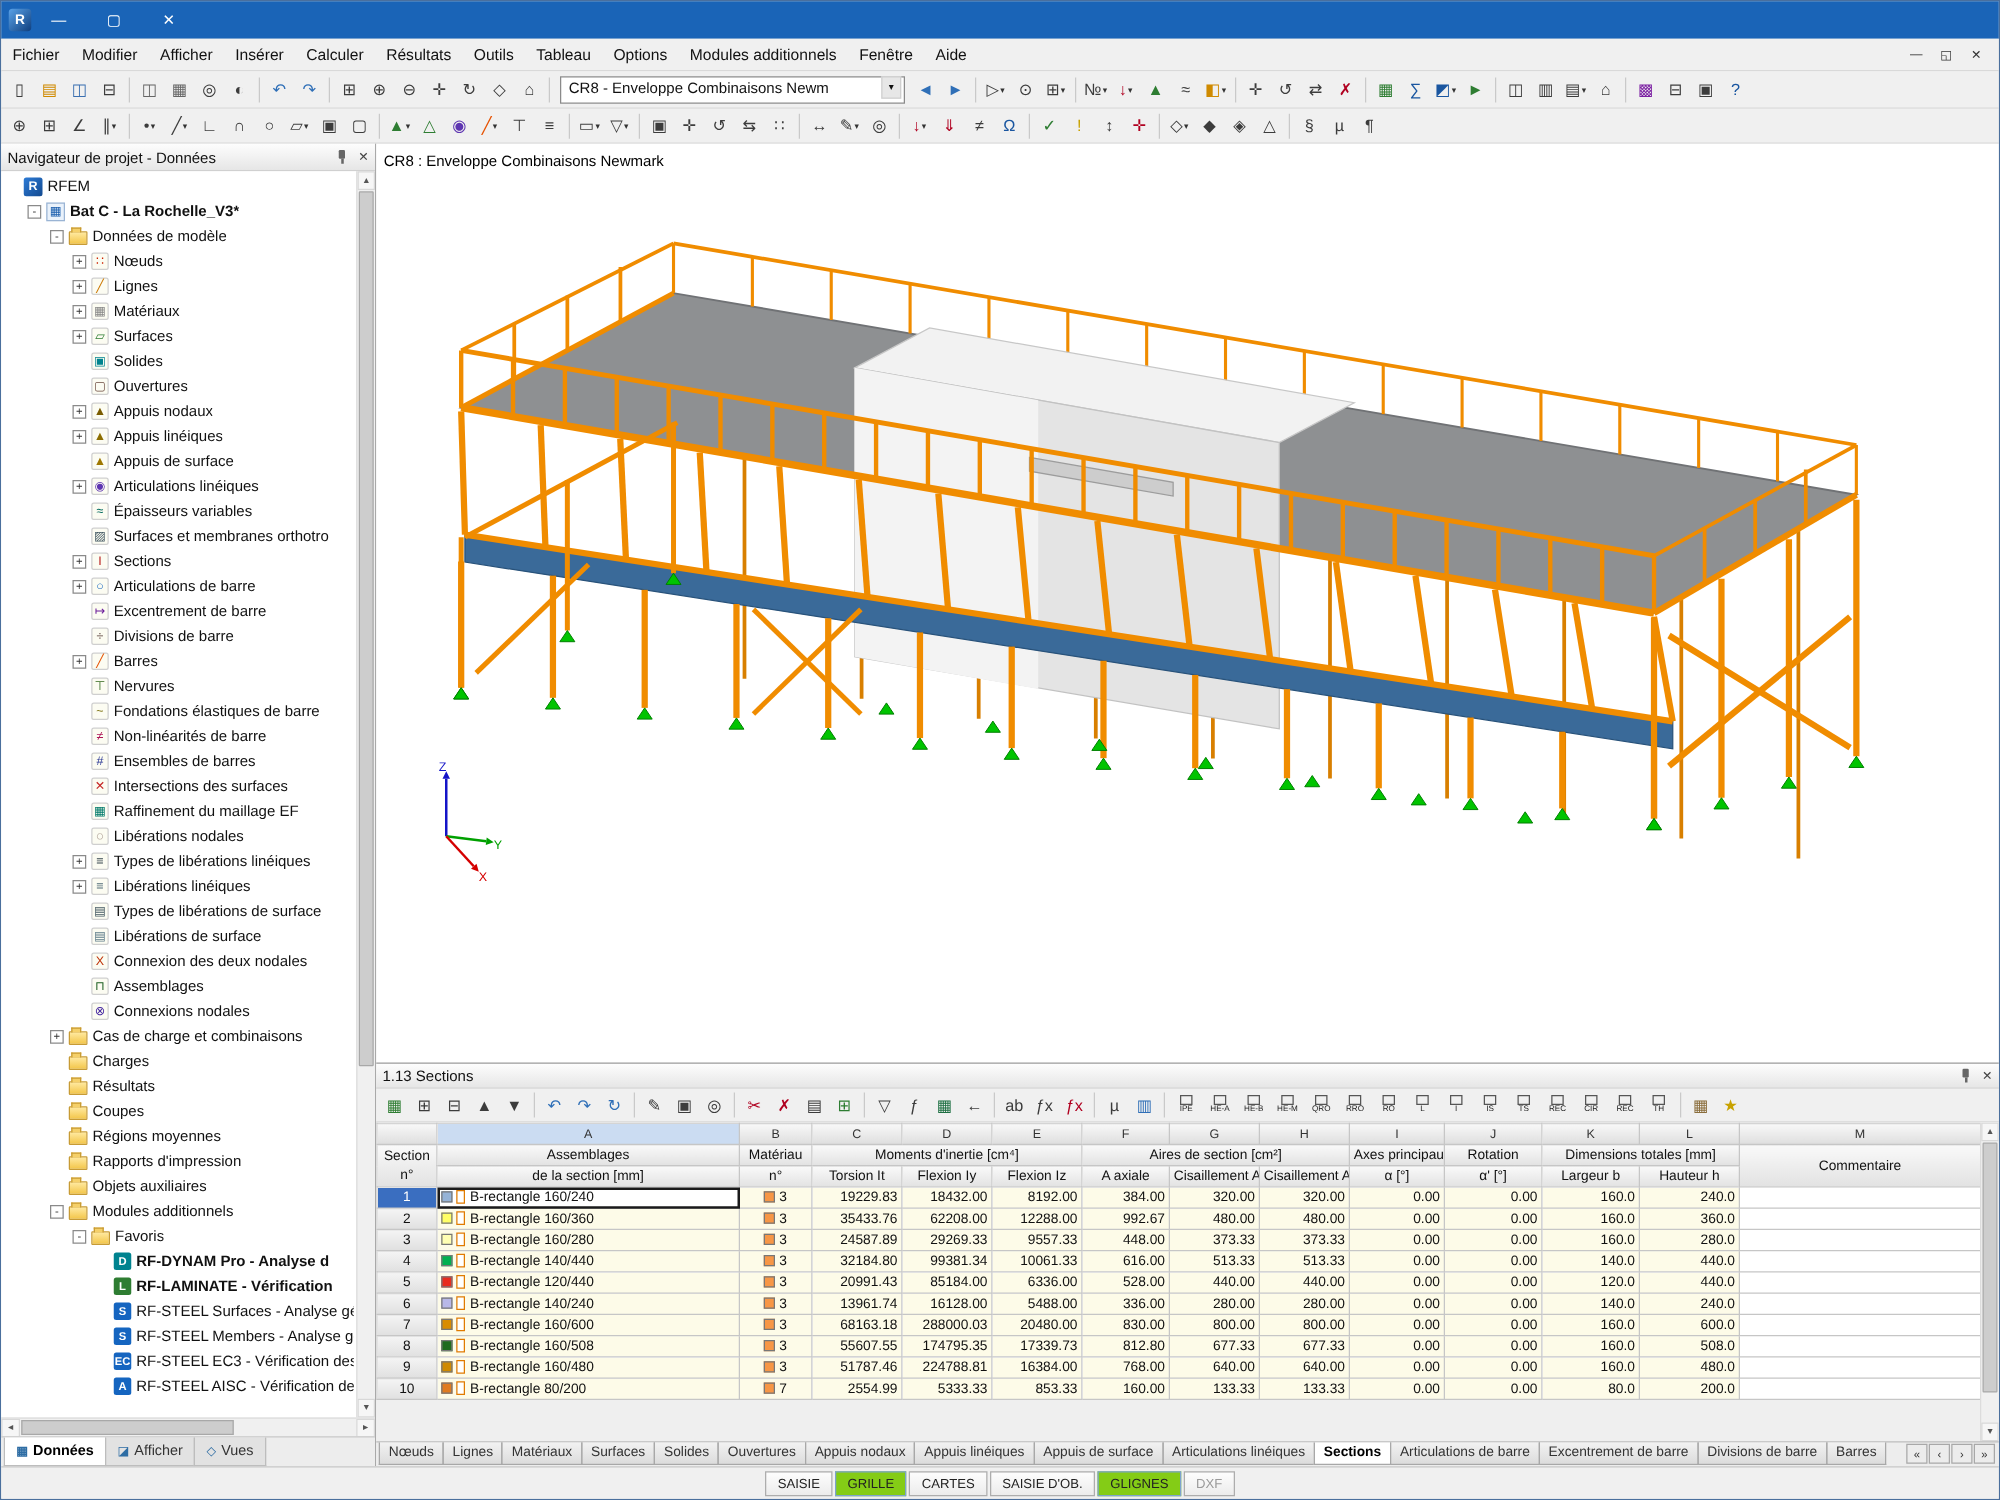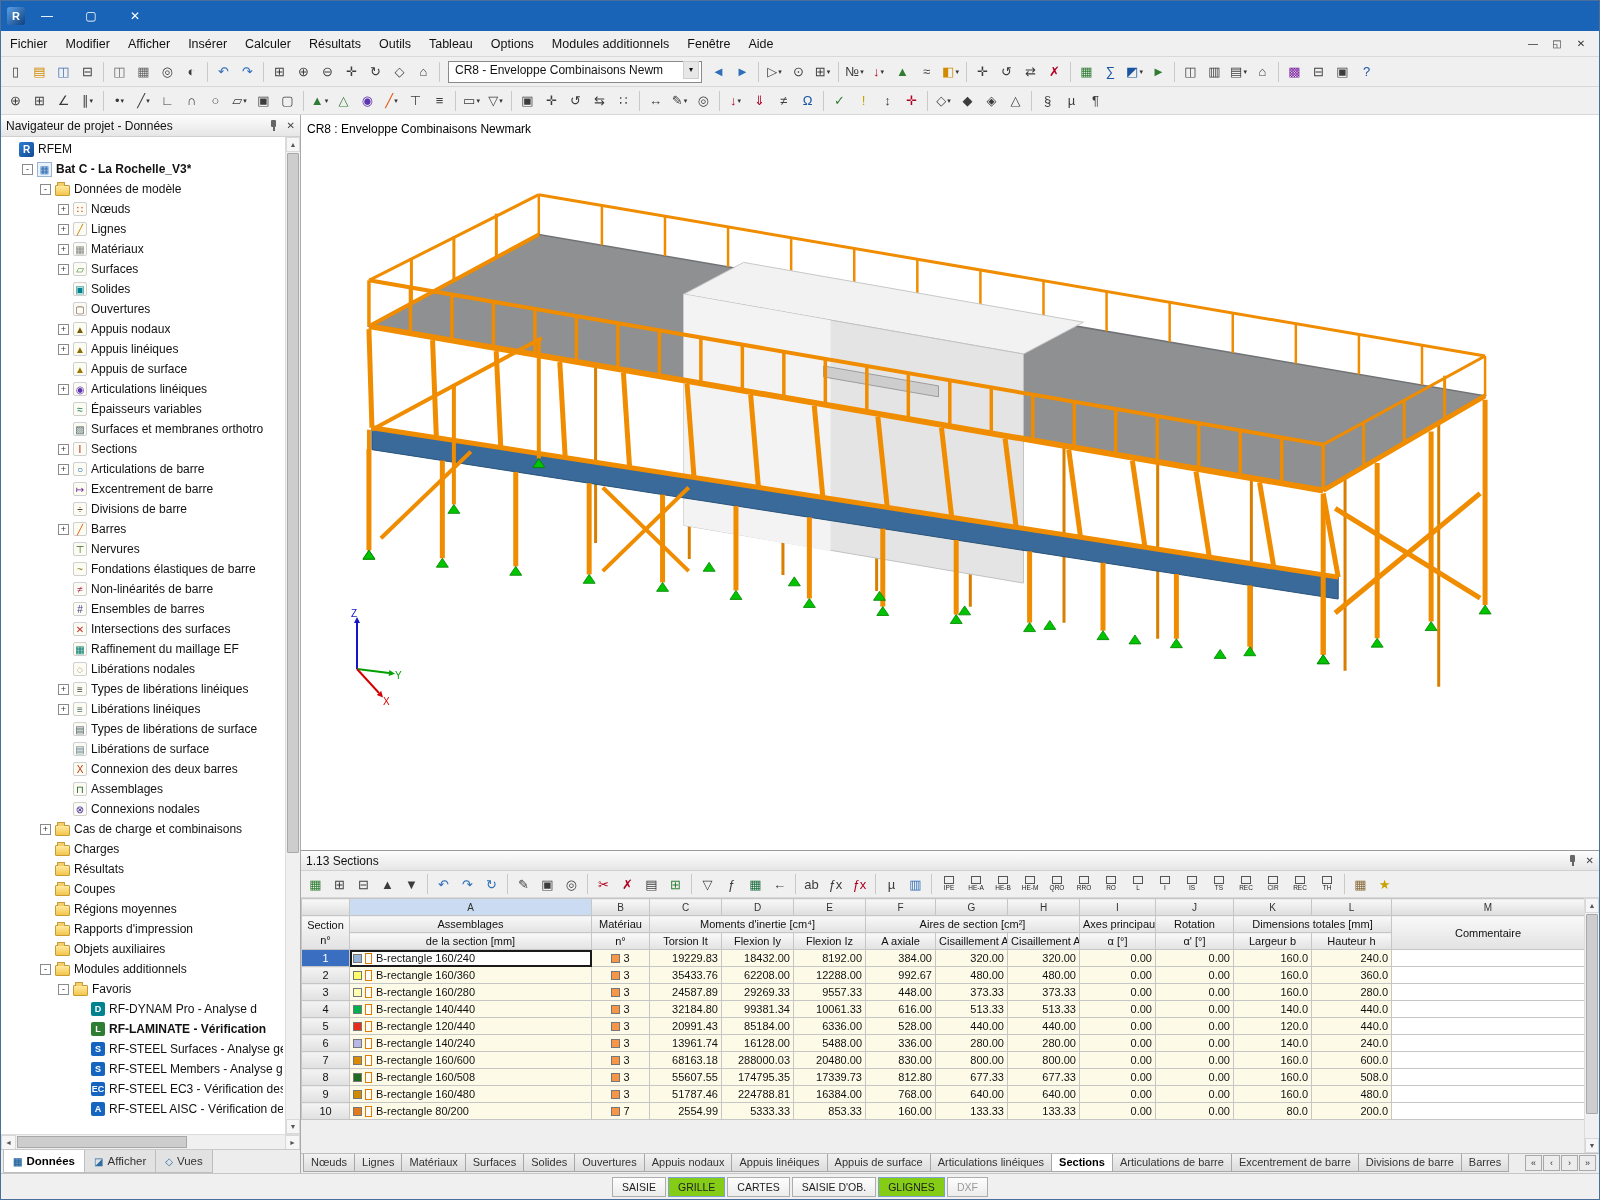--- a/index.html
+++ b/index.html
@@ -21,21 +21,21 @@
   .docbtn{width:24px;height:20px;display:flex;align-items:center;justify-content:center;font-size:10px;color:#333;border:1px solid transparent}
 
   
   .tb{display:flex;align-items:center;padding:2px 3px;gap:1px;background:#f0f0f0;border-bottom:1px solid #d7d7d7;flex:none;overflow:hidden;white-space:nowrap}
   .tb1{height:30px}.tb2{height:28px}
   .tbgroup{display:inline-flex;align-items:center;gap:1px}
   .tbtn{min-width:23px;height:22px;display:inline-flex;align-items:center;justify-content:center;font-size:13px;color:#3c3c3c;border:1px solid transparent;border-radius:2px;padding:0 1px}
   .tbtn .g{line-height:1}
   .tbtn .dd{font-size:7px;margin-left:1px;color:#333}
   .tsep{width:1px;height:20px;background:#c9c9c9;margin:0 3px;flex:none;display:inline-block}
-  .combo{display:inline-flex;align-items:center;justify-content:space-between;width:254px;height:22px;background:#fff;border:1px solid #8a8a8a;margin:16px 4px;padding:0 2px 4px 6px;font-size:12px;flex:none}
+  .combo{display:inline-flex;align-items:center;justify-content:space-between;width:276px;height:22px;background:#fff;border:1px solid #8a8a8a;margin:16px 4px;padding:0 2px 4px 6px;font-size:12px;flex:none}
   .combo .cv{white-space:nowrap;overflow:hidden}
   .combo .ca{width:16px;height:18px;background:#e7e7e7;border:1px solid #cfcfcf;display:flex;align-items:center;justify-content:center;font-size:8px;flex:none}
 
   
   .main{flex:1;display:flex;min-height:0}
   .nav{width:300px;flex:none;display:flex;flex-direction:column;background:#f0f0f0;border-right:1px solid #a9a9a9}
   .nhdr{height:22px;display:flex;align-items:center;padding:0 5px;font-size:12px;background:linear-gradient(#fdfdfd,#e6e6e6);border-bottom:1px solid #d0d0d0;flex:none}
   .pinico{width:13px;height:13px;margin-left:auto;position:relative;flex:none}
   .pinico::before{content:"";position:absolute;left:4px;top:1px;width:5px;height:7px;background:#666;border-radius:1px}
   .pinico::after{content:"";position:absolute;left:6px;top:8px;width:2px;height:4px;background:#666}
@@ -613,21 +613,21 @@
               <span class="tlb">Types de libérations de surface</span>
             </div>
             <div class="trow" style="padding-left: 57px;">
               <span class="texp"></span>
               <span class="tic lic" style="color: rgb(96, 125, 139);">▤</span>
               <span class="tlb">Libérations de surface</span>
             </div>
             <div class="trow" style="padding-left: 57px;">
               <span class="texp"></span>
               <span class="tic lic" style="color: rgb(191, 54, 12);">X</span>
-              <span class="tlb">Connexion des deux barres</span>
+              <span class="tlb">Connexion des deux nodales</span>
             </div>
             <div class="trow" style="padding-left: 57px;">
               <span class="texp"></span>
               <span class="tic lic" style="color: rgb(27, 94, 32);">⊓</span>
               <span class="tlb">Assemblages</span>
             </div>
             <div class="trow" style="padding-left: 57px;">
               <span class="texp"></span>
               <span class="tic lic" style="color: rgb(69, 39, 160);">⊗</span>
               <span class="tlb">Connexions nodales</span>
@@ -673,21 +673,21 @@
               <span class="tlb">Modules additionnels</span>
             </div>
             <div class="trow" style="padding-left: 57px;">
               <span class="texp tbox">-</span>
               <span class="tic fold"></span>
               <span class="tlb">Favoris</span>
             </div>
             <div class="trow" style="padding-left: 75px;">
               <span class="texp"></span>
               <span class="tic lic bg" style="color: rgb(255, 255, 255); background: rgb(0, 131, 143);">D</span>
-              <span class="tlb" style="font-weight: normal;">RF-DYNAM Pro - Analyse d</span>
+              <span class="tlb" style="font-weight: bold;">RF-DYNAM Pro - Analyse d</span>
             </div>
             <div class="trow" style="padding-left: 75px;">
               <span class="texp"></span>
               <span class="tic lic bg" style="color: rgb(255, 255, 255); background: rgb(46, 125, 50);">L</span>
               <span class="tlb" style="font-weight: bold;">RF-LAMINATE - Vérification</span>
             </div>
             <div class="trow" style="padding-left: 75px;">
               <span class="texp"></span>
               <span class="tic lic bg" style="color: rgb(255, 255, 255); background: rgb(21, 101, 192);">S</span>
               <span class="tlb">RF-STEEL Surfaces - Analyse gé</span>

